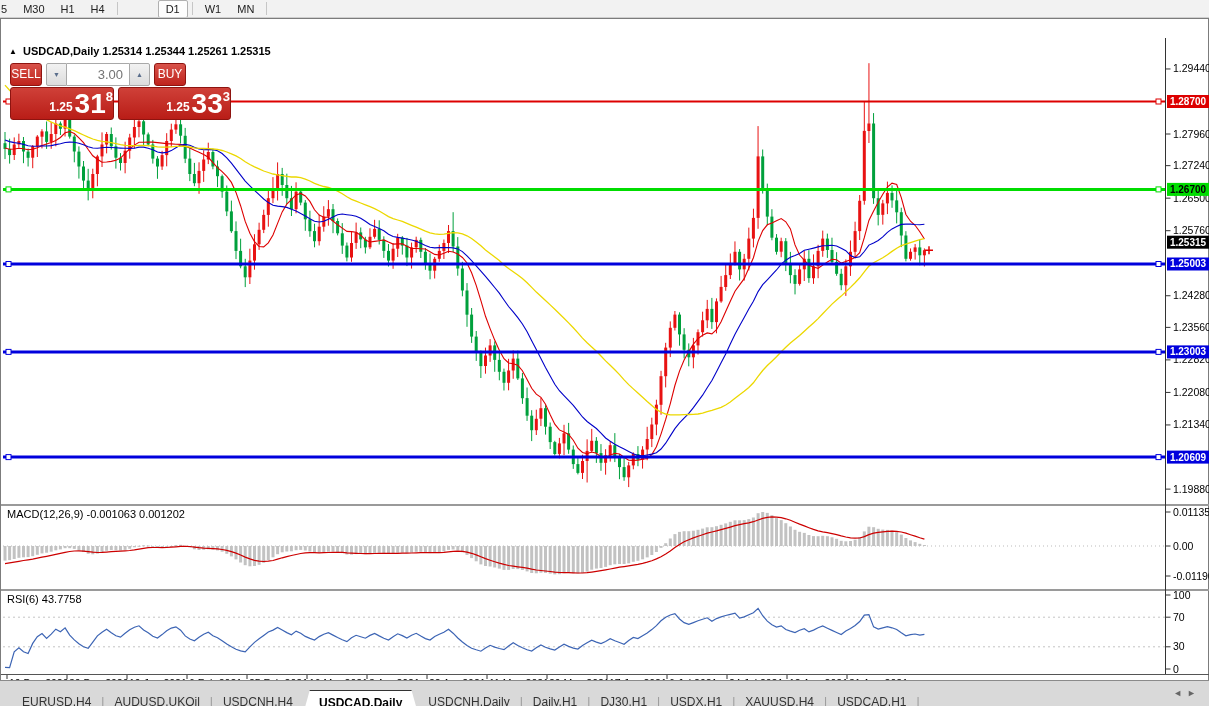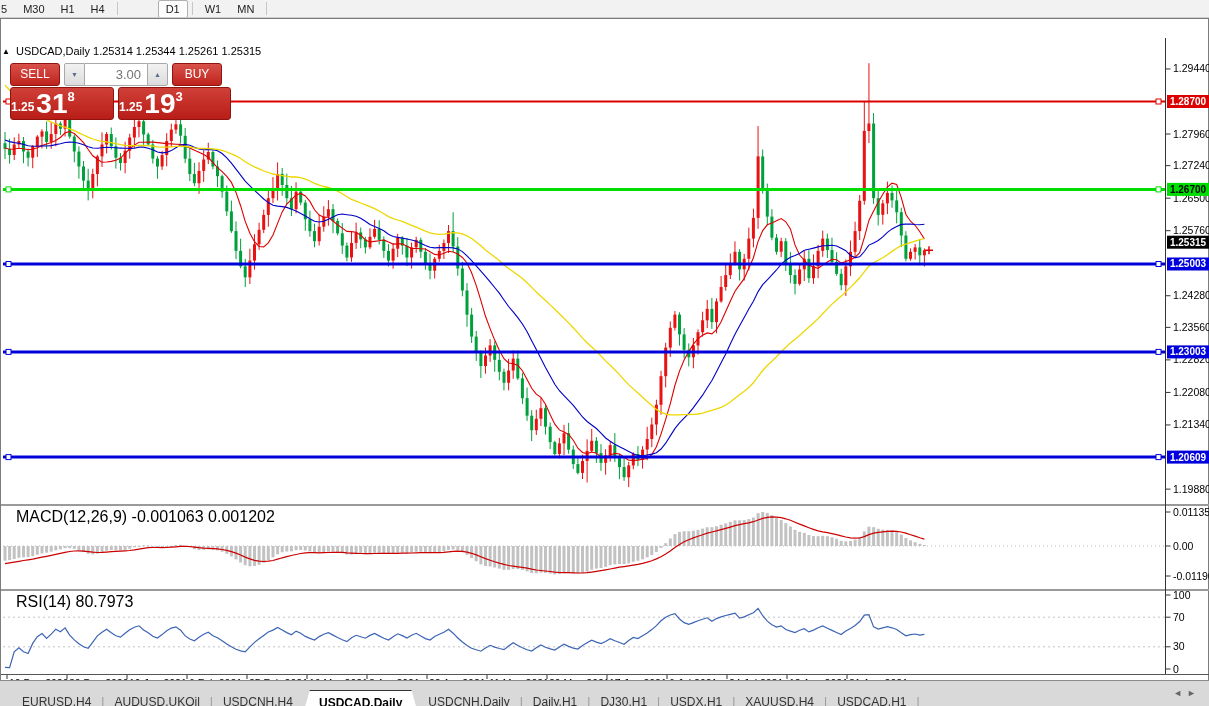--- a/index.html
+++ b/index.html
@@ -20,51 +20,51 @@
   .tf-btn.clipped { margin-left:-7px; }
   .tf-btn.active { background:#fdfdfd; border-color:#b0b0b0;margin-left:36px; }
   .tf-sep { width:1px; height:13px; background:#c6c6c6; margin:0 4px; }
   
   .chart-window {
     position:absolute; left:0; top:18px; width:1209px; height:662px;
     background:#ffffff; border:1px solid #7c7c7c; border-bottom:none;
   }
   #chart-svg { position:absolute; left:0; top:0; width:1209px; height:706px; pointer-events:none; }
   .quote-line {
-    position:absolute; left:1px; top:26px; z-index:3;
-    font-size:11px; font-weight:normal; color:#000; white-space:nowrap;
+    position:absolute; left:8px; top:26px; z-index:3;
+    font-size:11px; font-weight:bold; color:#000; white-space:nowrap;
   }
   .quote-line .tri { font-size:8px; position:relative; top:-1px; margin-right:3px; }
   
   .trade-widget { position:absolute; left:9px; top:44px; z-index:3; width:221px; }
   .tw-row1 { display:flex; height:23px; align-items:stretch; }
   .tw-btn {
-    width:50px; color:#fff; font-size:12px; text-align:center; line-height:21px;
+    width:32px; color:#fff; font-size:12px; text-align:center; line-height:21px;
     background:linear-gradient(#d8524a,#bf241d); border:1px solid #8e1410; border-radius:3px;
   }
   .tw-spin { width:21px; background:linear-gradient(#f2f2f2,#dcdcdc); border:1px solid #a9a9a9; color:#5a6e8c; font-size:7px; text-align:center; line-height:21px; }
   .tw-spin.dn { margin-left:4px; border-radius:2px 0 0 2px; }
   .tw-spin.up { border-radius:0 2px 2px 0; margin-right:4px; }
   .tw-vol {
     width:62px; border:1px solid #a9a9a9; border-left:none; border-right:none;
     font-family:"Liberation Sans", sans-serif; font-size:13px; text-align:right; padding:0 6px 0 0; color:#737373;
   }
   .tw-row2 { display:flex; margin-top:1px; }
   .pricebox {
     height:33px; color:#fff; background:linear-gradient(#cf4038,#b91d17);
-    border:1px solid #8e1410; border-radius:3px; display:flex; align-items:flex-end; justify-content:flex-start;
+    border:1px solid #8e1410; border-radius:3px; display:flex; align-items:flex-end; justify-content:flex-end;
     padding-bottom:2px;
   }
   .pricebox.bid { width:104px; margin-right:4px; }
   .pricebox.ask { width:113px; }
   .pb-small { font-size:12px; font-weight:bold; margin:0 2px 3px 0; }
   .pb-big   { font-size:28px; font-weight:bold; line-height:26px; }
   .pb-sup   { font-size:13px; font-weight:bold; align-self:flex-start; margin-top:1px; }
   
-  .ind-label { position:absolute; left:15px; z-index:3; font-size:16px; color:#000; white-space:nowrap; }
+  .ind-label { position:absolute; left:6px; z-index:3; font-size:11px; color:#000; white-space:nowrap; }
   #macd-label { top:489px; }
   #rsi-label  { top:574px; }
   
   .tabbar {
     position:absolute; left:0; top:680px; width:1209px; height:43px;
     background:#d9d9d9; border-top:1px solid #8a8a8a;
     display:flex; align-items:center; font-size:12px; color:#333;
     padding-left:12px;
   }
   .tab { padding:0 10px; line-height:24px; white-space:nowrap; }
@@ -826,28 +826,28 @@
       <div class="tw-btn">BUY</div>
     </div>
     <div class="tw-row2">
       <div class="pricebox bid">
         <span class="pb-small">1.25</span>
         <span class="pb-big">31</span>
         <span class="pb-sup">8</span>
       </div>
       <div class="pricebox ask">
         <span class="pb-small">1.25</span>
-        <span class="pb-big">19</span>
+        <span class="pb-big">33</span>
         <span class="pb-sup">3</span>
       </div>
     </div>
   </div>
 
   <div class="ind-label" id="macd-label">MACD(12,26,9) -0.001063 0.001202</div>
-  <div class="ind-label" id="rsi-label">RSI(14) 80.7973</div>
+  <div class="ind-label" id="rsi-label">RSI(6) 43.7758</div>
 </div>
 
 <div class="tabbar" id="tabbar">
     <div class="tab">EURUSD,H4</div>
     <span class="tab-sep">|</span>
     <div class="tab">AUDUSD,UKOil</div>
     <span class="tab-sep">|</span>
     <div class="tab">USDCNH,H4</div>
     <div class="tab active">USDCAD,Daily</div>
     <div class="tab">USDCNH,Daily</div>

